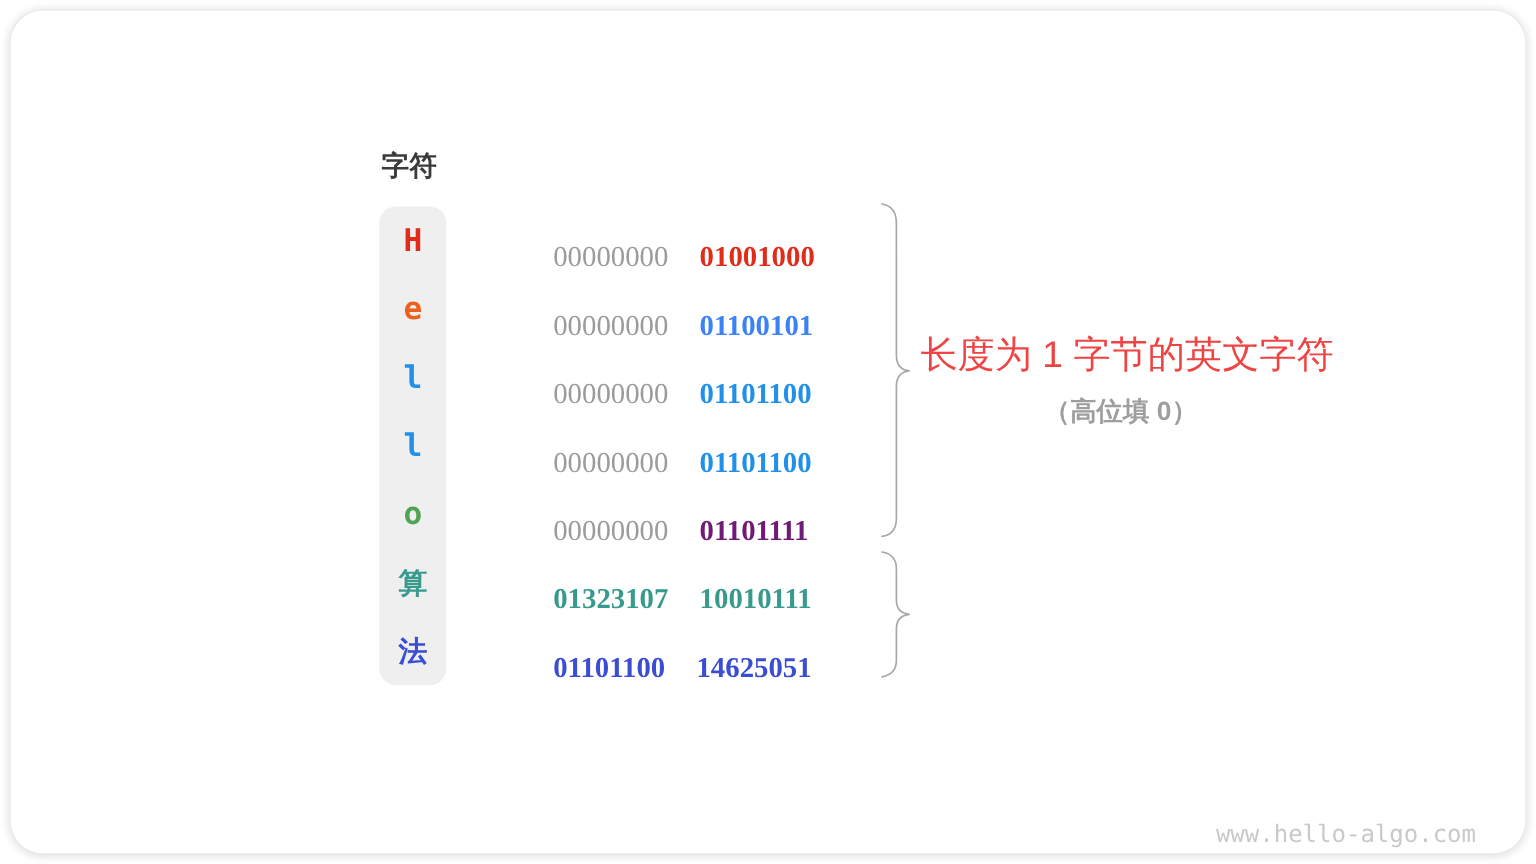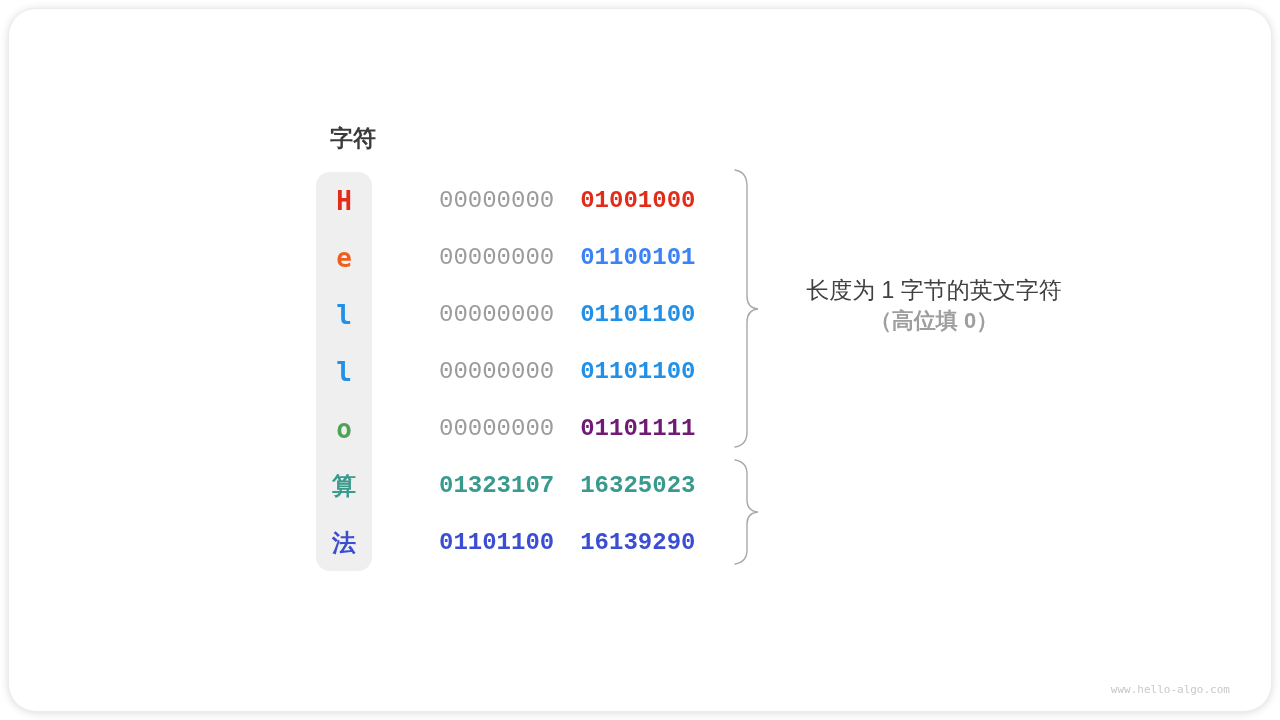--- a/index.html
+++ b/index.html
@@ -22,21 +22,21 @@
     background: #ffffff;
     border-radius: 28px;
     border: 1px solid #ececec;
     box-shadow: 0 1px 8px rgba(0,0,0,0.14);
   }
   .col-header {
     position: absolute;
     color: #3b3b3b;
     font-weight: 700;
     white-space: nowrap;
-    text-align: right;
+    text-align: center;
   }
   .char-header {
     left: 297px; top: 114px;
     width: 70px;
     font-size: 23px;
     font-family: "Liberation Sans", sans-serif;
   }
   .unicode-header {
     left: 466px; top: 112px;
     width: 180px;
@@ -69,62 +69,62 @@
   .char-latin {
     font-family: "DejaVu Sans Mono", monospace;
     font-size: 26px;
   }
   .char-cjk {
     font-family: "Liberation Sans", sans-serif;
     font-size: 24px;
   }
   .bin-cell {
     position: absolute;
-    left: 430px;
+    left: 452px;
     top: 0; height: 57px;
     display: flex;
-    align-items: center;
-    font-family: Liberation Mono, monospace;
+    align-items: flex-end;
+    font-family: Liberation Serif, serif;
     font-size: 24px;
     white-space: pre;
   }
   .byte { letter-spacing: 0; }
   .byte2 { margin-left: 26px; font-weight: 700; }
   .braces-svg {
     position: absolute;
     left: 0; top: 0;
     width: 1280px; height: 720px;
     pointer-events: none;
   }
   .annotation {
     position: absolute;
     left: 758px;
     width: 334px;
     text-align: center;
     color: #4a4a4a;
   }
   .ann-line-main {
-    font-size: 23px;
+    font-size: 31px;
     font-weight: 500;
-    color: #404040;
+    color: #ef4444;
     white-space: nowrap;
   }
   .ann-line-sub {
-    margin-top: 0;
+    margin-top: 11px;
     font-size: 22px;
     font-weight: 600;
     color: #9e9e9e;
     white-space: nowrap;
   }
   .watermark {
     position: absolute;
     right: 41px;
     top: 674px;
     font-family: "DejaVu Sans Mono", monospace;
-    font-size: 11px;
+    font-size: 20px;
     color: #c9c9c9;
   }
 </style>
 </head>
 <body>
 
 <div class="canvas">
   <div class="card">
 
     <div class="col-header char-header">字符</div>
@@ -148,25 +148,25 @@
         <div class="row" style="top: 334px;">
           <div class="char-cell char-latin" style="color: rgb(32, 144, 233);">l</div>
           <div class="bin-cell"><span class="byte byte1" style="color: rgb(155, 155, 155); font-weight: 400;">00000000</span><span class="byte byte2" style="color: rgb(32, 144, 233);">01101100</span></div>
         </div>
         <div class="row" style="top: 391px;">
           <div class="char-cell char-latin" style="color: rgb(80, 163, 85);">o</div>
           <div class="bin-cell"><span class="byte byte1" style="color: rgb(155, 155, 155); font-weight: 400;">00000000</span><span class="byte byte2" style="color: #701a75;">01101111</span></div>
         </div>
         <div class="row" style="top: 448px;">
           <div class="char-cell char-cjk" style="color: rgb(56, 154, 140);">算</div>
-          <div class="bin-cell"><span class="byte byte1" style="color: rgb(56, 154, 140); font-weight: 700;">01323107</span><span class="byte byte2" style="color: rgb(56, 154, 140);">16325023</span></div>
+          <div class="bin-cell"><span class="byte byte1" style="color: rgb(56, 154, 140); font-weight: 700;">01323107</span><span class="byte byte2" style="color: rgb(56, 154, 140);">10010111</span></div>
         </div>
         <div class="row" style="top: 505px;">
           <div class="char-cell char-cjk" style="color: rgb(59, 78, 211);">法</div>
-          <div class="bin-cell"><span class="byte byte1" style="color: rgb(59, 78, 211); font-weight: 700;">01101100</span><span class="byte byte2" style="color: rgb(59, 78, 211);">16139290</span></div>
+          <div class="bin-cell"><span class="byte byte1" style="color: rgb(59, 78, 211); font-weight: 700;">01101100</span><span class="byte byte2" style="color: rgb(59, 78, 211);">14625051</span></div>
         </div>
       </div>
 
     <svg class="braces-svg" viewBox="0 0 1280 720" xmlns="http://www.w3.org/2000/svg">
       <path d="M726,161 Q738,163 738,177 L738,287 Q738,299 749,300 Q738,301 738,313 L738,423 Q738,436 726,438" fill="none" stroke="#a8a8a8" stroke-width="1.4" stroke-linecap="round"></path>
       <path d="M726,451 Q738,453 738,465 L738,491 Q738,502 749,503 Q738,504 738,515 L738,541 Q738,553 726,555" fill="none" stroke="#a8a8a8" stroke-width="1.4" stroke-linecap="round"></path>
     </svg>
 
     <div class="annotation" style="top: 266px;">
       <div class="ann-line-main">长度为 1 字节的英文字符</div>

